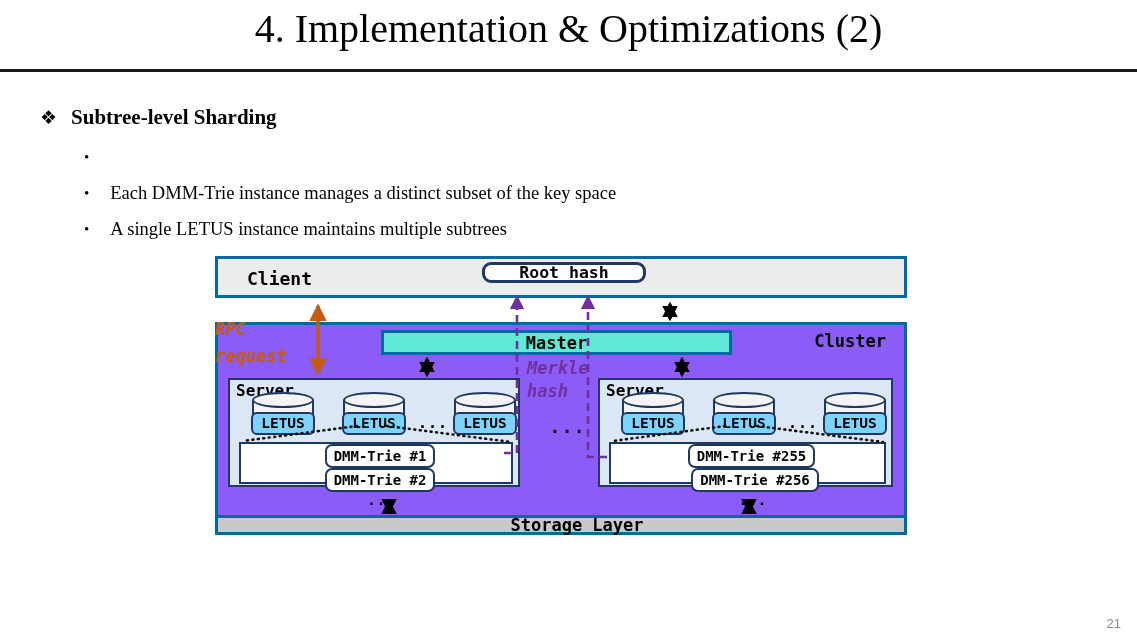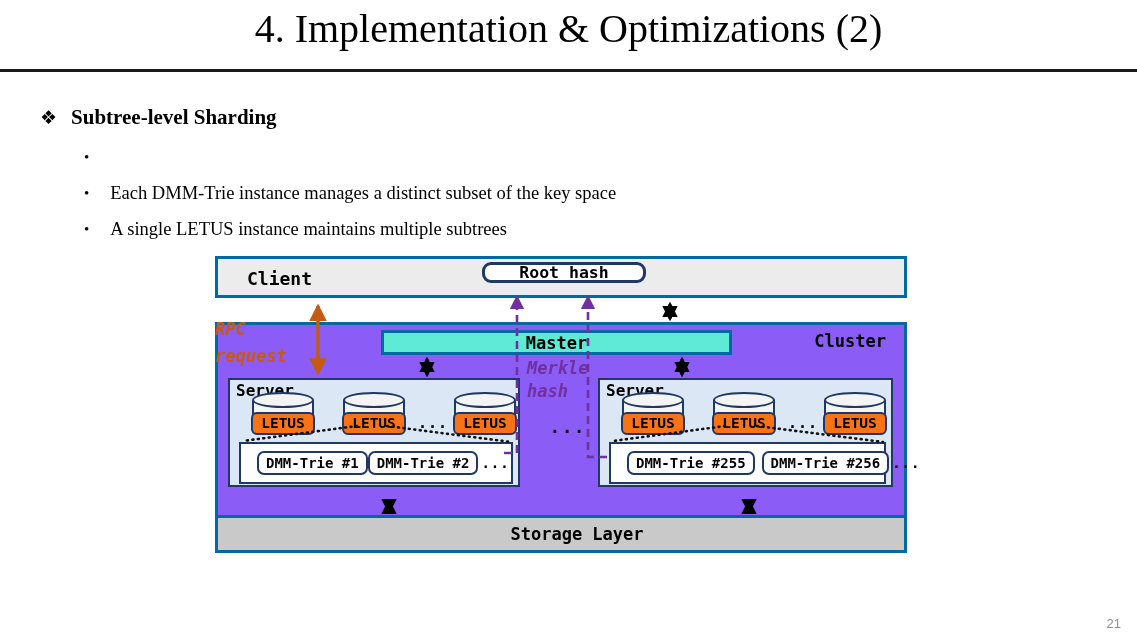--- a/index.html
+++ b/index.html
@@ -30,48 +30,48 @@
   .client-label { position:absolute; left:29px; top:9px; font-size:18px; font-weight:bold; }
   .root-hash-box { position:absolute; left:264px; top:3px; width:164px; height:21px;
                    background:#ffffff; border:3px solid #1f3864; border-radius:9px;
                    display:flex; align-items:center; justify-content:center;
                    font-size:16.5px; font-weight:bold; }
   .cluster-box { left:0; top:66px; width:692px; height:197px; background:#8b5cf6; }
   .cluster-label { position:absolute; right:18px; top:6px; font-size:17px; font-weight:bold; }
   .master-box { left:166px; top:74px; width:351px; height:25px; background:#5eead4;
                 display:flex; align-items:center; justify-content:center;
                 font-size:17px; font-weight:bold; }
-  .storage-box { left:0; top:259px; width:692px; height:38px; background:#c9c9c9;
+  .storage-box { left:0; top:259px; width:692px; height:20px; background:#c9c9c9;
                  display:flex; align-items:center; justify-content:center;
                  font-size:17px; font-weight:bold;padding-left:32px; }
 
   .server-box { position:absolute; top:122px; height:109px; background:#dbe7f5;
                 border:2.5px solid #1f3864; }
   .server1 { left:13px;  width:292px; }
   .server2 { left:383px; width:295px; }
   .server-label { position:absolute; left:6px; top:1px; font-size:16px; font-weight:bold; }
 
   
   .cyl { position:absolute; top:12px; width:62px; height:43px; }
   .cyl-top { position:absolute; left:0; right:0; top:0; height:16px; background:#f4f4f4;
              border:2.5px solid #1f3864; border-radius:50%; z-index:2; }
   .cyl-body { position:absolute; left:0; right:0; top:8px; bottom:3px; background:#f4f4f4;
               border-left:2.5px solid #1f3864; border-right:2.5px solid #1f3864;
               border-bottom:2.5px solid #1f3864;
               border-radius:0 0 31px 31px / 0 0 10px 10px; z-index:1; }
-  .cyl-label { position:absolute; left:-1px; right:-1px; bottom:0; background:#f97316;
+  .cyl-label { position:absolute; left:-1px; right:-1px; bottom:0; background:#7dd3fc;
                border:2.5px solid #1f3864; border-radius:6px; text-align:center;
                font-size:14.5px; font-weight:bold; line-height:19px; z-index:3; }
   .cyl1 { left:22px; } .cyl2 { left:113px; } .cyl3 { left:224px; }
   .cyl-dots { position:absolute; left:186px; top:34px; width:34px; text-align:center;
               font-size:15px; font-weight:bold; letter-spacing:1px; }
 
   .trie-strip { position:absolute; left:9px; right:5px; top:62px; height:42px;
                 background:#ffffff; border:2.5px solid #1f3864;
-                display:flex; align-items:center; padding-left:16px; }
+                display:flex; align-items:center; padding-left:8px;flex-direction:column; }
   .trie-box { border:2.5px solid #1f3864; border-radius:7px; background:#fff;
               font-size:14px; font-weight:bold; padding:2px 7px; white-space:nowrap; }
   .trie-gap1 { } .trie-gap2 { margin-left:7px; }
   .trie-dots { font-size:14px; font-weight:bold; margin-left:3px; letter-spacing:1px; }
 
   .servers-dots { position:absolute; left:331px; top:161px; width:44px; text-align:center;
                   font-size:17px; font-weight:bold; letter-spacing:2px; }
 
   .rpc-label { position:absolute; left:0; top:60px; width:95px; text-align:left;
                color:#c55a11; font-style:italic; font-size:17px; font-weight:bold;

